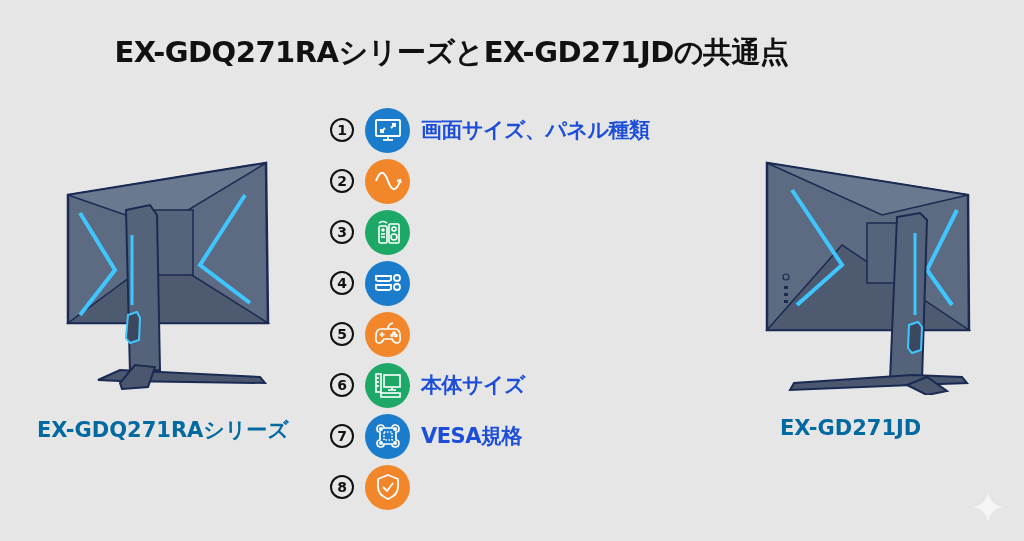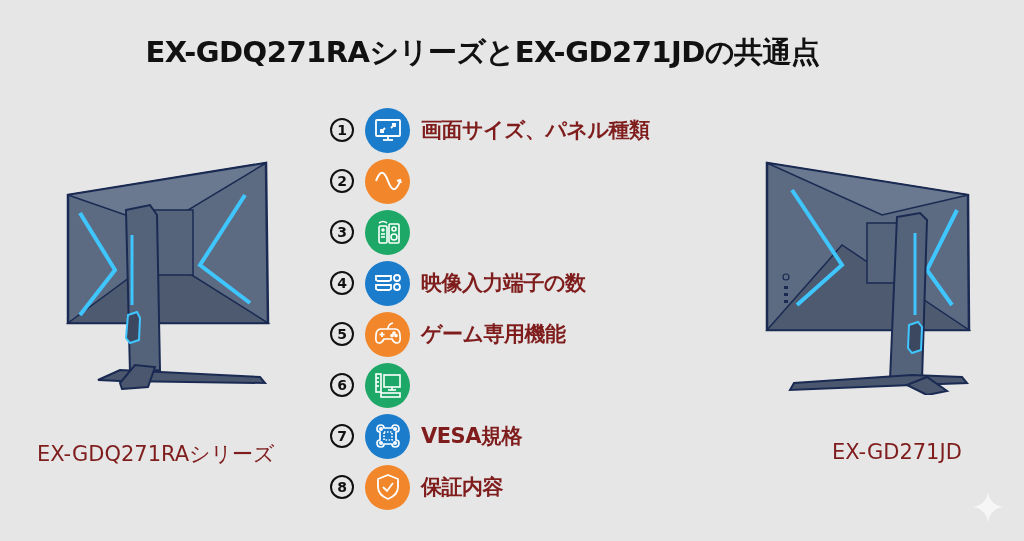--- a/index.html
+++ b/index.html
@@ -5,46 +5,45 @@
   html, body { margin: 0; padding: 0; }
   body {
     width: 1024px; height: 541px; overflow: hidden;
     background: #e6e6e6;
     font-family: "DejaVu Sans", "Liberation Sans", sans-serif;
     position: relative;
   }
   .title {
     position: absolute; left: 0; top: 33px; width: 903px;
     text-align: center; font-size: 29px; font-weight: bold;
-    color: #111; letter-spacing: -0.5px; padding-left: 31px;
+    color: #111; letter-spacing: -0.5px;
   }
   .list { position: absolute; left: 327px; top: 107px; }
   .row {
     position: absolute; left: 0; height: 46px; width: 420px;
     display: flex; align-items: center;
   }
   .num {
     width: 24px; height: 24px; border: 2px solid #111; border-radius: 50%;
     display: flex; align-items: center; justify-content: center;
     font-size: 14px; font-weight: bold; color: #111; box-sizing: border-box;
     margin-left: 3px;
   }
   .ic {
     width: 45px; height: 45px; border-radius: 50%; margin-left: 11px;
     display: flex; align-items: center; justify-content: center;
   }
   .ic svg { width: 30px; height: 30px; }
   .label {
-    margin-left: 11px; font-size: 21px; font-weight: bold; color: #7f1d1d;
+    margin-left: 11px; font-size: 21px; font-weight: bold; color: #1d4ed8;
     letter-spacing: -0.5px; white-space: nowrap;
   }
   .model {
-    position: absolute; font-size: 21px; font-weight: normal; color: #7f1d1d;
+    position: absolute; font-size: 21px; font-weight: bold; color: #0369a1;
     white-space: nowrap;
-    margin-top: 24px;
   }
   .monitor { position: absolute; }
   .sparkle { position: absolute; left: 971px; top: 490px; width: 34px; height: 34px; }
 </style>
 </head>
 <body>
 
 <div class="title">EX-GDQ271RAシリーズとEX-GD271JDの共通点</div>
 
 <svg class="monitor" style="left:60px;top:155px" width="220" height="235" viewBox="0 0 220 235">
@@ -72,21 +71,21 @@
   <circle cx="24" cy="122" r="3" fill="none" stroke="#1a2a52" stroke-width="1.2"></circle>
   <rect x="22" y="131" width="4" height="3" fill="#1a2a52"></rect>
   <rect x="22" y="138" width="4" height="3" fill="#1a2a52"></rect>
   <rect x="22" y="145" width="4" height="3" fill="#1a2a52"></rect>
   <polygon points="135,62 158,58 165,65 160,225 128,225" fill="#55637a" stroke="#1a2a52" stroke-width="2"></polygon>
   <line x1="153" y1="78" x2="153" y2="160" stroke="#3fc6ff" stroke-width="3"></line>
   <polygon points="147,170 156,167 160,172 159,195 150,198 146,193" fill="#3b4860" stroke="#3fc6ff" stroke-width="2"></polygon>
   <polygon points="28,235 32,228 150,220 200,222 205,228 150,230" fill="#4a576e" stroke="#1a2a52" stroke-width="2"></polygon>
   <polygon points="145,230 165,222 185,236 165,240" fill="#4a576e" stroke="#1a2a52" stroke-width="2"></polygon>
 </svg>
-<div class="model" style="left:832px;top:416px">EX-GD271JD</div>
+<div class="model" style="left:780px;top:416px">EX-GD271JD</div>
 
 <div class="list">
 
   <div class="row" style="top:0px">
     <div class="num">1</div>
     <div class="ic" style="background:#1b7ccc">
       <svg viewBox="0 0 30 30" fill="none" stroke="#fff" stroke-width="1.8">
         <rect x="3" y="5" width="24" height="16" rx="1"></rect>
         <line x1="15" y1="21" x2="15" y2="25"></line>
           <line x1="10" y1="25" x2="20" y2="25"></line>
@@ -128,53 +127,52 @@
   <div class="row" style="top:153px">
     <div class="num">4</div>
     <div class="ic" style="background:#1b7ccc">
       <svg viewBox="0 0 30 30" fill="none" stroke="#fff" stroke-width="1.8">
         <path d="M3,8 H18 V12 L16,13 H5 L3,12 Z"></path>
         <path d="M3,17 H18 V21 L16,22 H5 L3,21 Z"></path>
         <circle cx="24" cy="10" r="3"></circle>
           <circle cx="24" cy="19" r="3"></circle>
       </svg>
     </div>
-    <div class="label">映像入力端子の数</div>
   </div>
 
   <div class="row" style="top:204px">
     <div class="num">5</div>
     <div class="ic" style="background:#f2862a">
       <svg viewBox="0 0 30 30" fill="none" stroke="#fff" stroke-width="1.7">
         <path d="M15,10 Q15,5 20,4"></path>
         <path d="M8,10 H22 Q27,10 27,17 Q28,24 24,24 Q21,24 19,20 H11 Q9,24 6,24 Q2,24 3,17 Q3,10 8,10 Z"></path>
         <line x1="9" y1="13" x2="9" y2="18"></line>
           <line x1="6.5" y1="15.5" x2="11.5" y2="15.5"></line>
         <circle cx="21" cy="14" r="1"></circle>
           <circle cx="23" cy="16.5" r="1"></circle>
           <circle cx="19" cy="16.5" r="1"></circle>
       </svg>
     </div>
-    <div class="label">ゲーム専用機能</div>
   </div>
 
   <div class="row" style="top:255px">
     <div class="num">6</div>
     <div class="ic" style="background:#1ea867">
       <svg viewBox="0 0 30 30" fill="none" stroke="#fff" stroke-width="1.6">
         <rect x="3" y="4" width="5" height="18"></rect>
         <line x1="3" y1="8" x2="6" y2="8"></line>
           <line x1="3" y1="12" x2="6" y2="12"></line>
           <line x1="3" y1="16" x2="6" y2="16"></line>
         <rect x="11" y="5" width="16" height="12"></rect>
         <line x1="19" y1="17" x2="19" y2="20"></line>
           <line x1="15" y1="20" x2="23" y2="20"></line>
         <rect x="8" y="23" width="19" height="4"></rect>
       </svg>
     </div>
+    <div class="label">本体サイズ</div>
   </div>
 
   <div class="row" style="top:306px">
     <div class="num">7</div>
     <div class="ic" style="background:#1b7ccc">
       <svg viewBox="0 0 30 30" fill="none" stroke="#fff" stroke-width="1.7">
         <path d="M8,4 Q4,4 4,8 Q4,11 7,11 V19 Q4,19 4,22 Q4,26 8,26 Q11,26 11,23 H19 Q19,26 22,26 Q26,26 26,22 Q26,19 23,19 V11 Q26,11 26,8 Q26,4 22,4 Q19,4 19,7 H11 Q11,4 8,4 Z"></path>
         <circle cx="8" cy="8" r="1.2"></circle>
           <circle cx="22" cy="8" r="1.2"></circle>
           <circle cx="8" cy="22" r="1.2"></circle>
@@ -186,19 +184,18 @@
   </div>
 
   <div class="row" style="top:357px">
     <div class="num">8</div>
     <div class="ic" style="background:#f2862a">
       <svg viewBox="0 0 30 30" fill="none" stroke="#fff" stroke-width="1.8">
         <path d="M15,3 L25,7 V15 Q25,23 15,27 Q5,23 5,15 V7 Z"></path>
         <polyline points="10,15 14,19 20,11"></polyline>
       </svg>
     </div>
-    <div class="label">保証内容</div>
   </div>
 </div>
 
 <svg class="sparkle" viewBox="0 0 34 34">
   <path d="M17,2 Q19,15 32,17 Q19,19 17,32 Q15,19 2,17 Q15,15 17,2 Z" fill="#f6f6f6"></path>
 </svg>
 
 </body></html>

